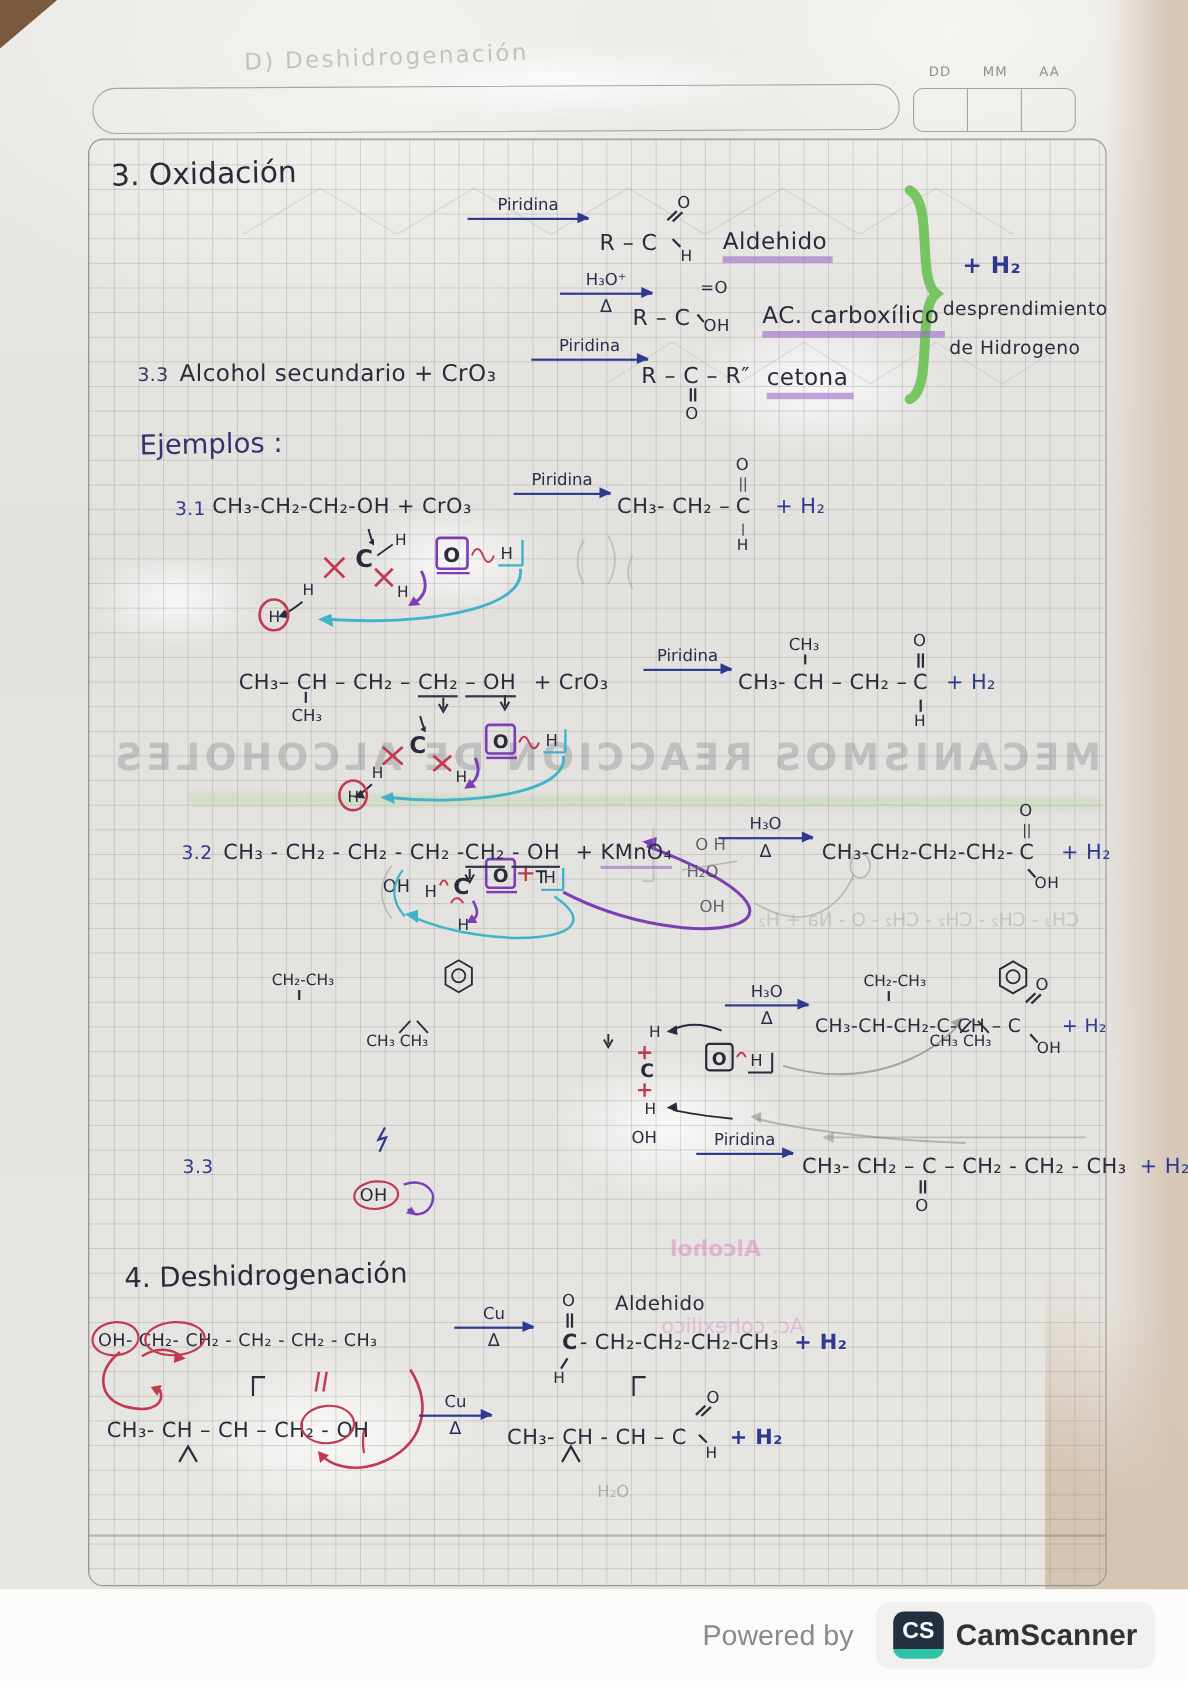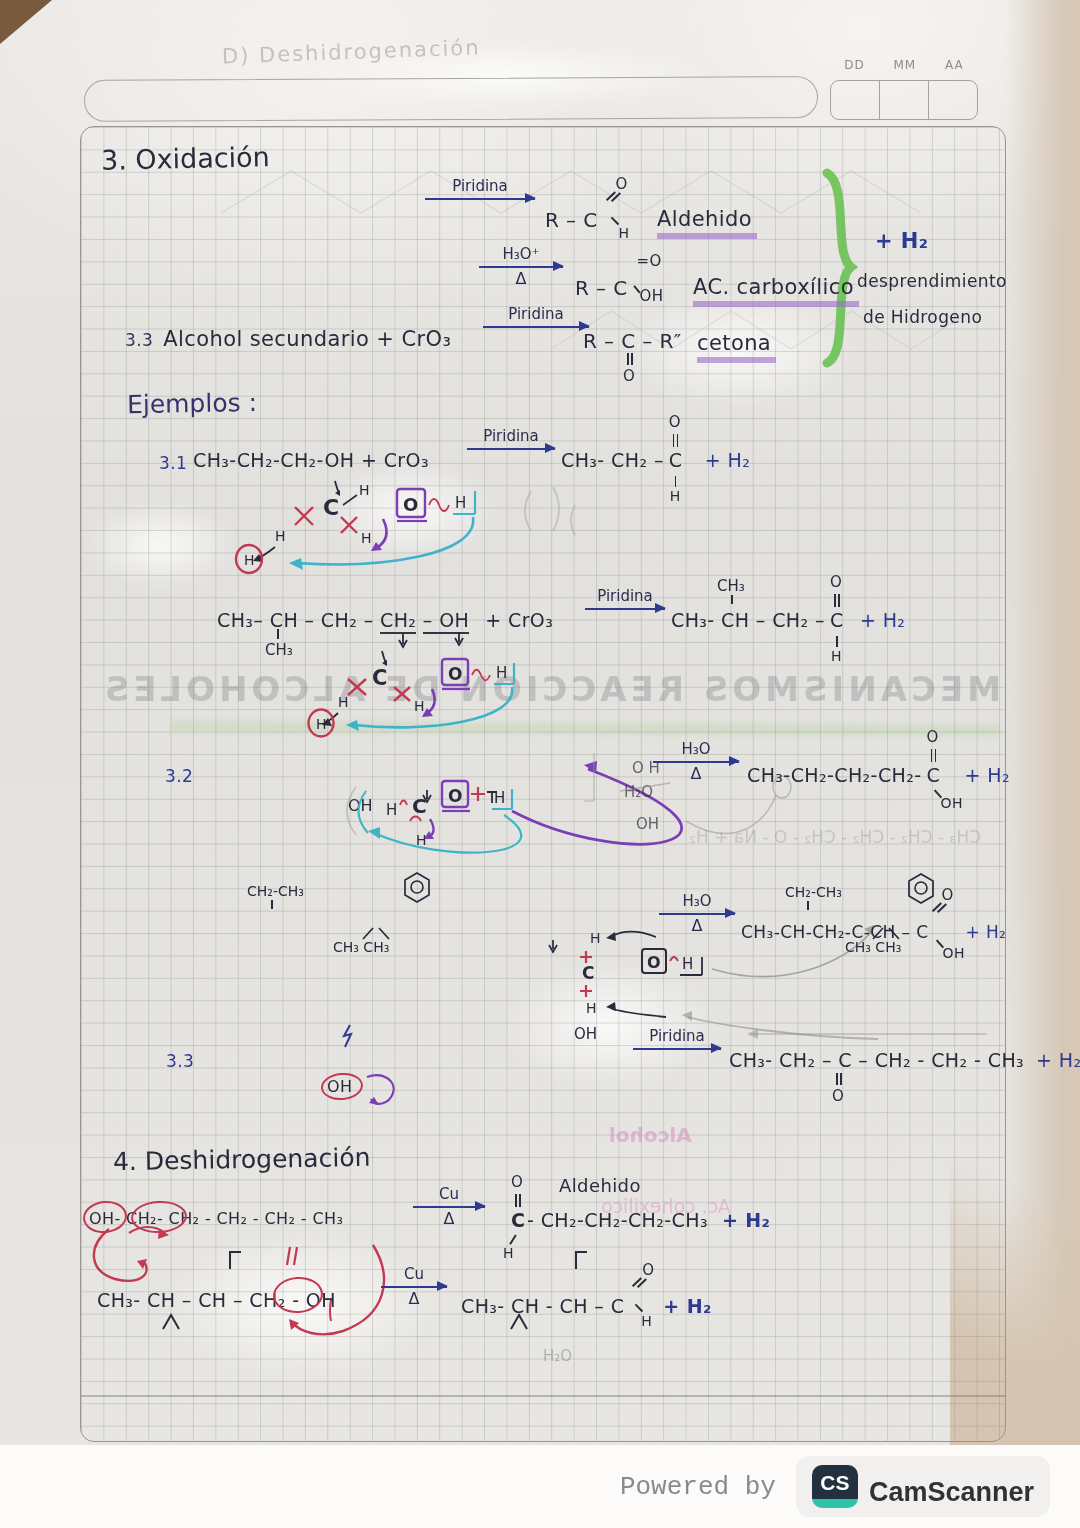--- a/index.html
+++ b/index.html
@@ -62,22 +62,22 @@
 .sub{position:absolute;font-size:15px;color:var(--ink);z-index:3;white-space:nowrap}
 .supO{position:absolute;left:4px;top:-19px;font-size:15px}
 .subOH{position:absolute;left:7px;top:16px;font-size:15px}
 .redell{position:absolute;border:2.6px solid var(--red);border-radius:50%;z-index:4}
 .circH{display:inline-block;width:25px;height:27px;border:2.4px solid var(--red);border-radius:50%;font-size:14px;text-align:center;line-height:24px;vertical-align:middle}
 .mirror{transform:scaleX(-1);position:absolute;white-space:nowrap;z-index:1}
 .gsmudge{position:absolute;left:90px;top:596px;width:830px;height:11px;background:rgba(140,195,115,.22);filter:blur(3px);transform:rotate(.3deg)}
 .bline{position:absolute;left:0;top:1268px;width:100%;height:1.5px;background:rgba(120,120,115,.45)}
 .pencil{position:absolute;color:var(--pencil);opacity:.62;z-index:2;white-space:nowrap}
 .footer{position:absolute;left:0;bottom:0;width:1080px;height:83px;background:#fcfbf9;display:flex;align-items:center;justify-content:flex-end;gap:20px;padding-right:30px}
-.pb{font-size:26px;color:#8a8a8a;font-family:Liberation Mono, monospace}
-.pill{display:flex;align-items:flex-end;gap:11px;background:#f1f0ee;border-radius:14px;padding:9px 16px}
+.pb{font-size:26px;color:#8a8a8a;font-family:Liberation Sans, sans-serif}
+.pill{display:flex;align-items:center;gap:11px;background:#f1f0ee;border-radius:14px;padding:9px 16px}
 .cs{width:46px;height:43px;border-radius:10px;background:linear-gradient(180deg,#22303f 0 79%,#2ec4a5 79% 100%);color:#fff;font-weight:bold;font-size:21px;display:flex;align-items:center;justify-content:center;font-family:"Liberation Sans",sans-serif;padding-bottom:7px}
 .brand{font-size:27px;font-weight:bold;color:#2f3337;font-family:"Liberation Sans",sans-serif}
 svg{position:absolute;overflow:visible}
 svg text{fill:var(--ink);font-family:"DejaVu Sans",sans-serif}
 </style>
 </head>
 <body>
 
 <div class="photo">
   <div class="ctri"></div>
@@ -122,21 +122,21 @@
 
     <div class="arr" style="left:344px;top:50px;width:110px">
       <span class="ct">Piridina</span>
         <span class="aln"></span>
     </div>
     <div class="fline" style="left:464px;top:76px;font-size:20px">
       <span>R – C</span><span class="anch2" style="width:28px"><span class="fodg">O</span><span class="dg1"></span><span class="dg2"></span><span class="fhd" style="left:16px;top:22px">H</span><span class="dl" style="left:11px;top:13px;height:10px;transform:rotate(-45deg)"></span></span>
     </div>
     <div class="fline" style="left:576px;top:80px;font-size:21px"><span class="pname">Aldehido</span></div>
 
-    <div class="arr" style="left:398px;top:118px;width:84px">
+    <div class="arr" style="left:428px;top:118px;width:84px">
       <span class="ct">H₃O⁺</span>
         <span class="aln"></span>
         <span class="cb">Δ</span>
     </div>
     <div class="fline" style="left:494px;top:144px;font-size:20px">
       <span>R – C</span><span class="anch2" style="width:34px"><span class="supO">=O</span><span class="subOH">OH</span><span class="dl" style="left:3px;top:14px;height:9px;transform:rotate(-40deg)"></span></span>
     </div>
     <div class="fline" style="left:612px;top:148px;font-size:21px"><span class="pname">AC. carboxílico</span></div>
 
     <div class="fline" style="left:44px;top:200px;font-size:21px">
@@ -237,20 +237,23 @@
       <path d="M206,44 C212,78 120,90 48,82" stroke="#3fb3c9" stroke-width="2.6" fill="none"></path>
         <path d="M40,82 l13,6 -2,-11 z" fill="#3fb3c9"></path>
       <text x="32" y="64" font-size="14">H</text>
       <path d="M32,70 C26,76 22,78 20,80" stroke="#2a2a3c" stroke-width="1.8" fill="none"></path>
         <path d="M16,82 l10,1 -4,-8 z" fill="#2a2a3c"></path>
       <ellipse cx="15" cy="80" rx="12.5" ry="13.5" fill="none" stroke="#c23a52" stroke-width="2.4"></ellipse>
       <text x="10" y="86" font-size="14">H</text>
     </svg>
 
     <div class="fline blue" style="left:84px;top:639px;font-size:17px">3.2</div>
+    <div class="fline" style="left:122px;top:637px;font-size:19px">
+      <span>CH₃ - CH₂ - CH₂ - CH₂ -</span><span class="du">CH₂</span> <span class="du">- OH</span><span style="margin-left:14px">+</span> <span class="puk">KMnO₄</span>
+    </div>
     <svg style="left:340px;top:662px;z-index:3" width="12" height="18">
         <path d="M6,1 v9 M2,6 l4,7 4,-7" stroke="#2a2a3c" stroke-width="1.8" fill="none"></path>
       </svg>
     <svg style="left:404px;top:662px;z-index:3" width="14" height="16">
         <path d="M2,3 h10 M7,3 v11" stroke="#2a2a3c" stroke-width="1.8" fill="none"></path>
       </svg>
     <div class="arr" style="left:572px;top:613px;width:86px">
       <span class="ct">H₃O</span>
         <span class="aln"></span>
         <span class="cb">Δ</span>

